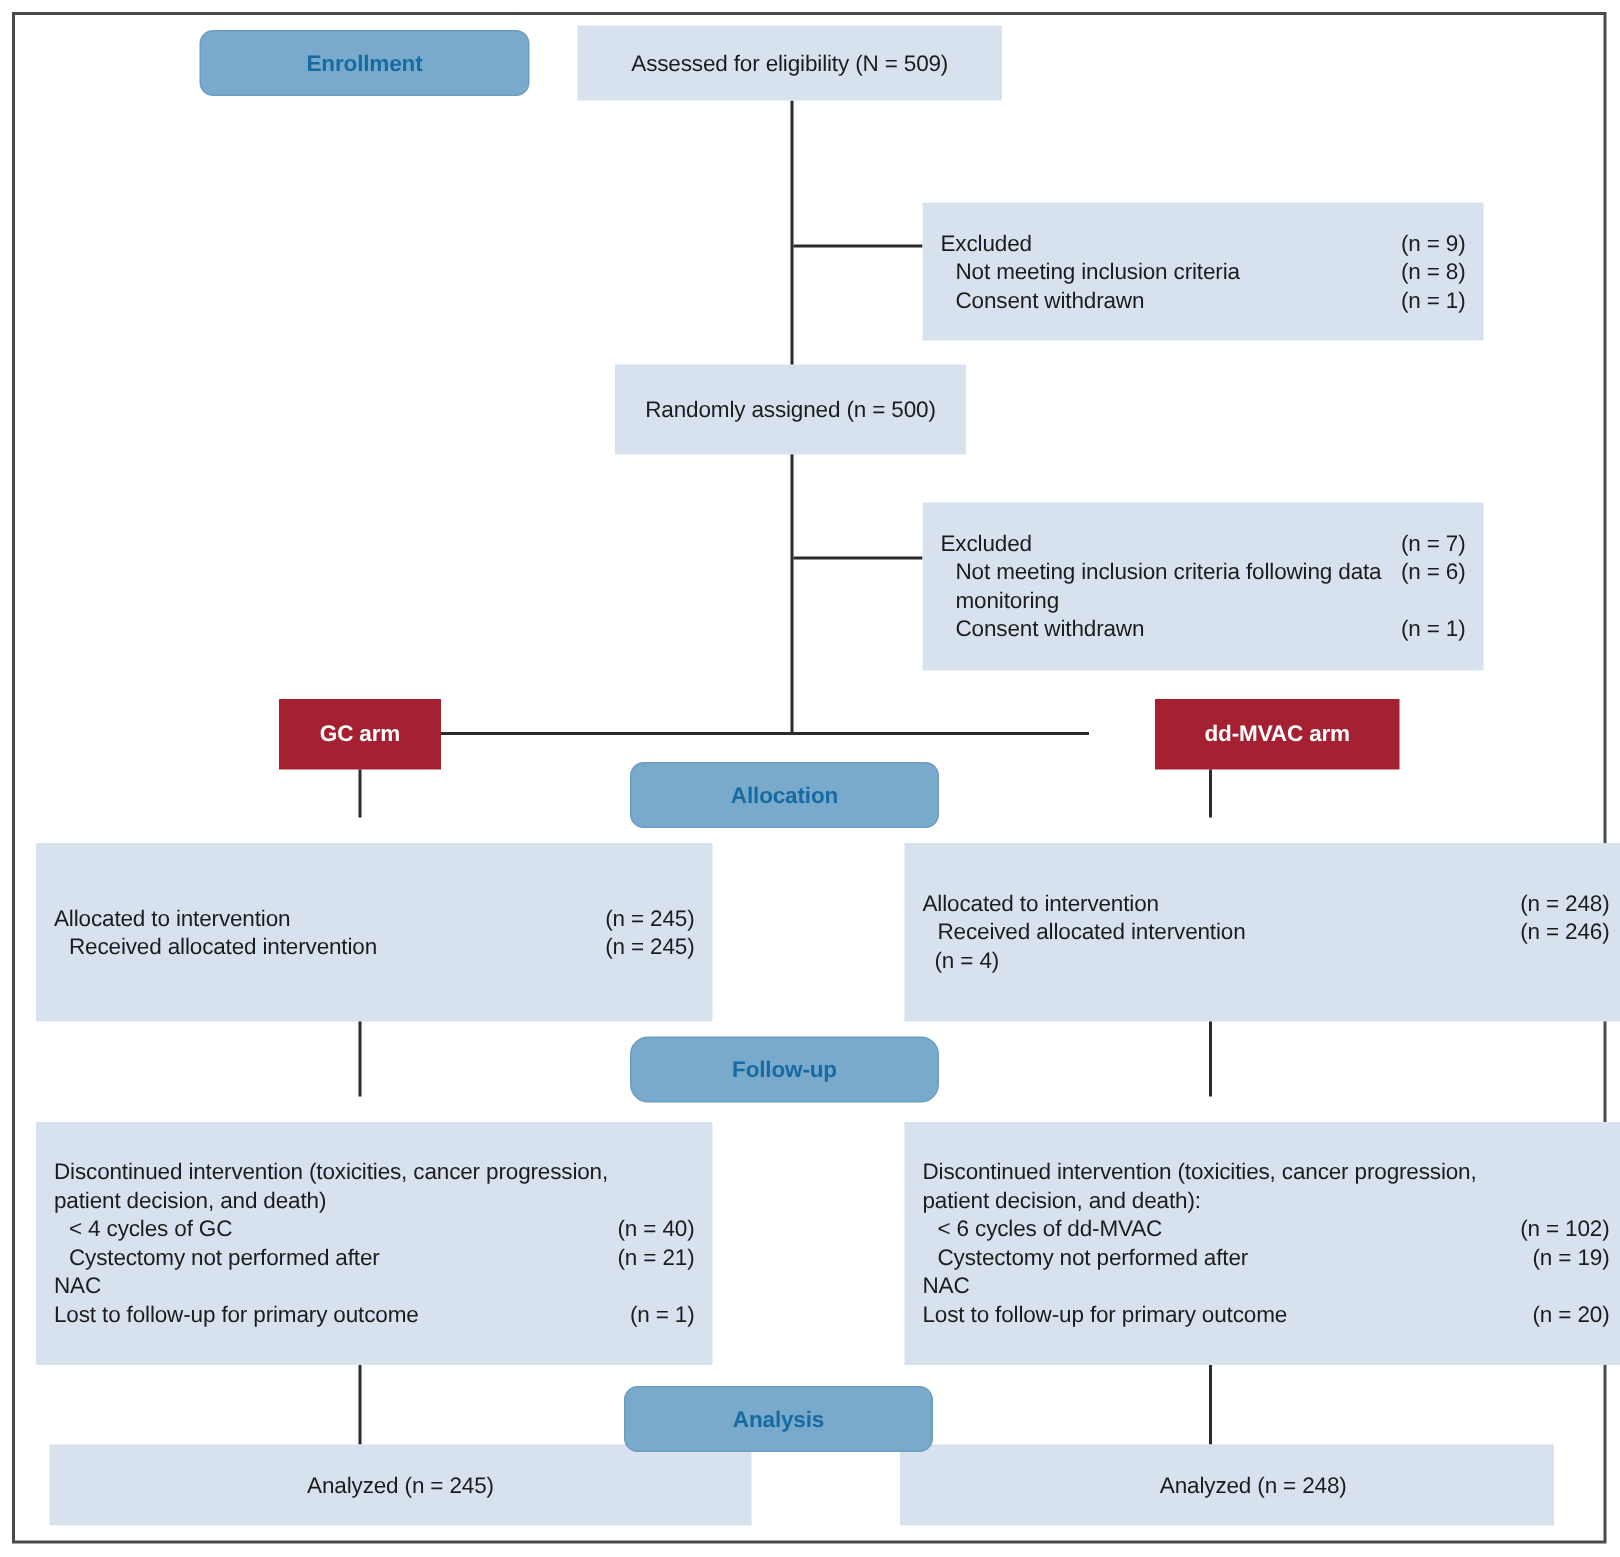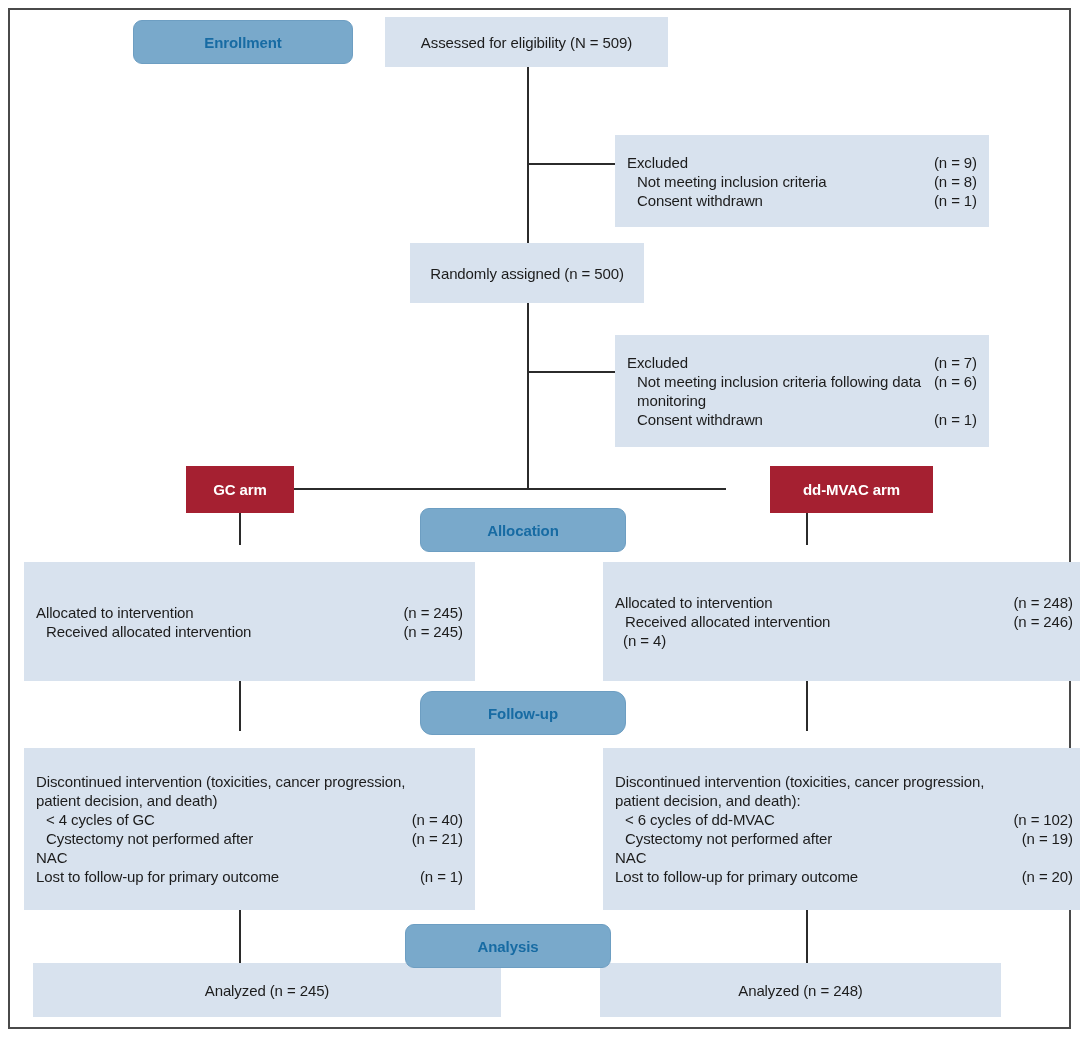--- a/index.html
+++ b/index.html
@@ -57,21 +57,21 @@
   <div class="line" style="left:239px;top:513px;width:2px;height:32px;"></div>
   <div class="line" style="left:806px;top:513px;width:2px;height:32px;"></div>
   <div class="line" style="left:239px;top:664px;width:2px;height:67px;"></div>
   <div class="line" style="left:806px;top:664px;width:2px;height:67px;"></div>
   <div class="line" style="left:239px;top:893px;width:2px;height:70px;"></div>
   <div class="line" style="left:806px;top:893px;width:2px;height:70px;"></div>
 
   <div class="pill" style="left:133px;top:20px;width:218px;height:42px;">Enrollment</div>
   <div class="pill" style="left:420px;top:508px;width:204px;height:42px;">Allocation</div>
   <div class="pill" style="left:420px;top:691px;width:204px;height:42px;border-radius:12px;">Follow-up</div>
-  <div class="pill" style="left:405px;top:924px;width:204px;height:42px;">Analysis</div>
+  <div class="pill" style="left:416px;top:924px;width:204px;height:42px;">Analysis</div>
 
   <div class="box center" style="left:385px;top:17px;width:283px;height:50px;">Assessed for eligibility (N = 509)</div>
 
   <div class="box rows" style="left:615px;top:118px;width:350px;height:92px;">
     <div class="row">
       <span class="label">Excluded</span>
       <span class="value">(n = 9)</span>
     </div>
     <div class="row indent">
       <span class="label">Not meeting inclusion criteria</span>
@@ -168,14 +168,14 @@
       <span class="label">NAC</span>
       <span class="value"></span>
     </div>
     <div class="row">
       <span class="label">Lost to follow-up for primary outcome</span>
       <span class="value">(n = 20)</span>
     </div>
   </div>
 
   <div class="box center" style="left:33px;top:963px;width:468px;height:54px;">Analyzed (n = 245)</div>
-  <div class="box center" style="left:600px;top:963px;width:401px;height:54px;">Analyzed (n = 248)</div>
+  <div class="box center" style="left:600px;top:963px;width:401px;height:54px;padding-left:35px;">Analyzed (n = 248)</div>
 </div>
 
 </body></html>

